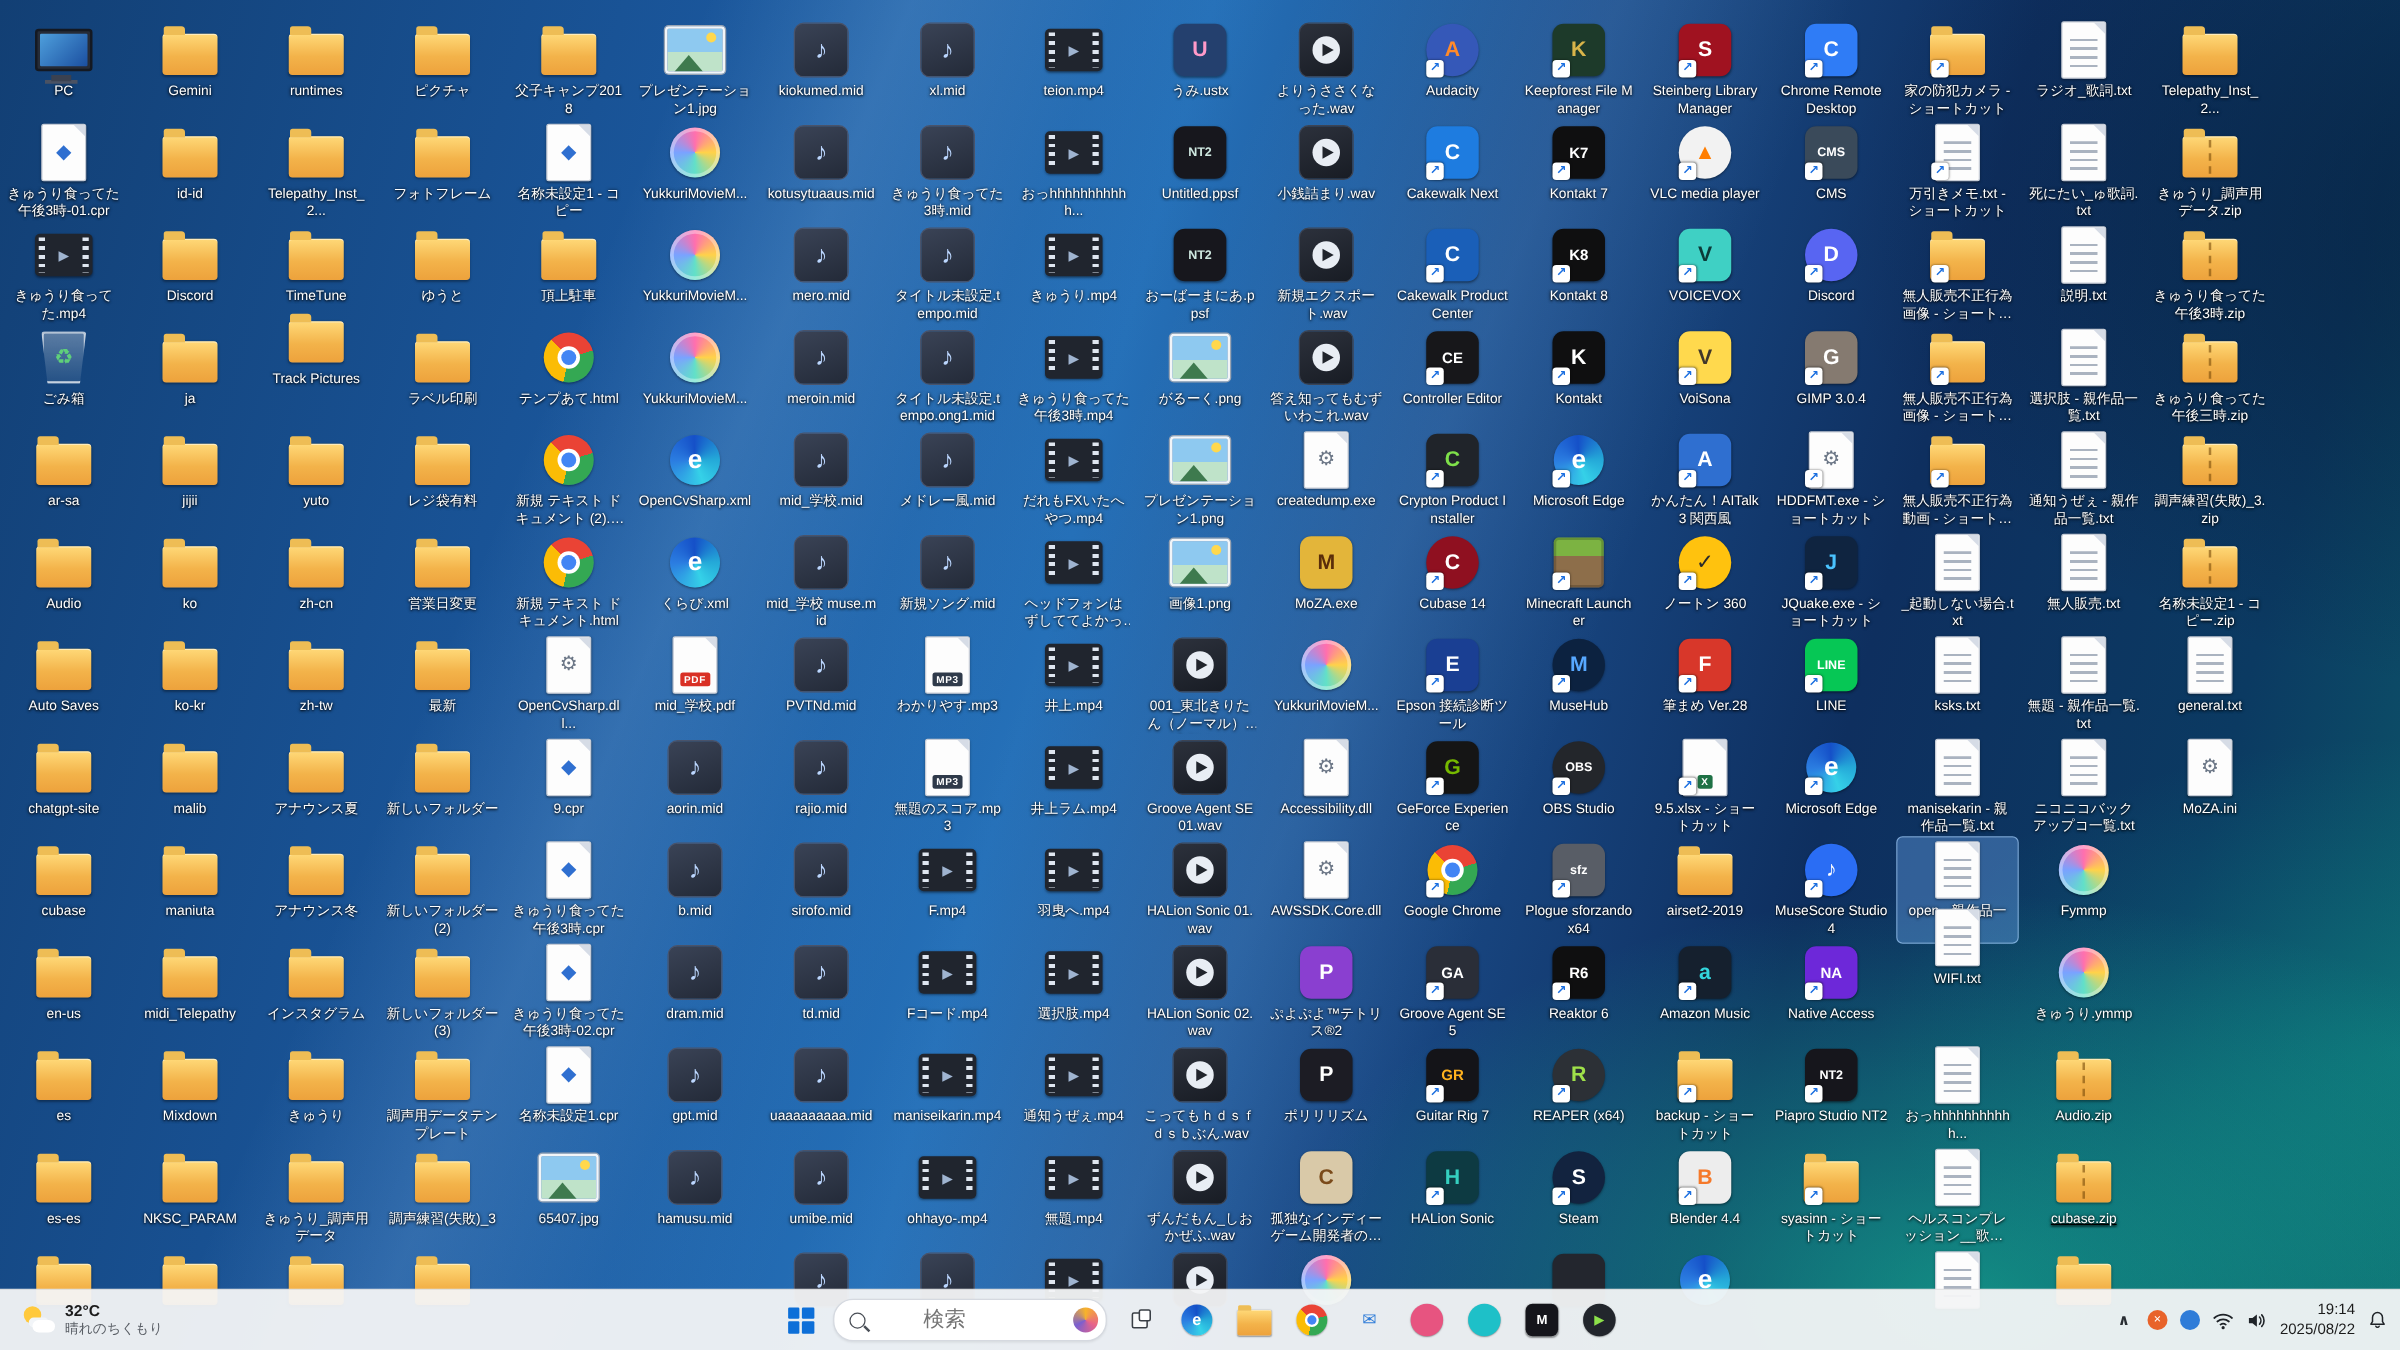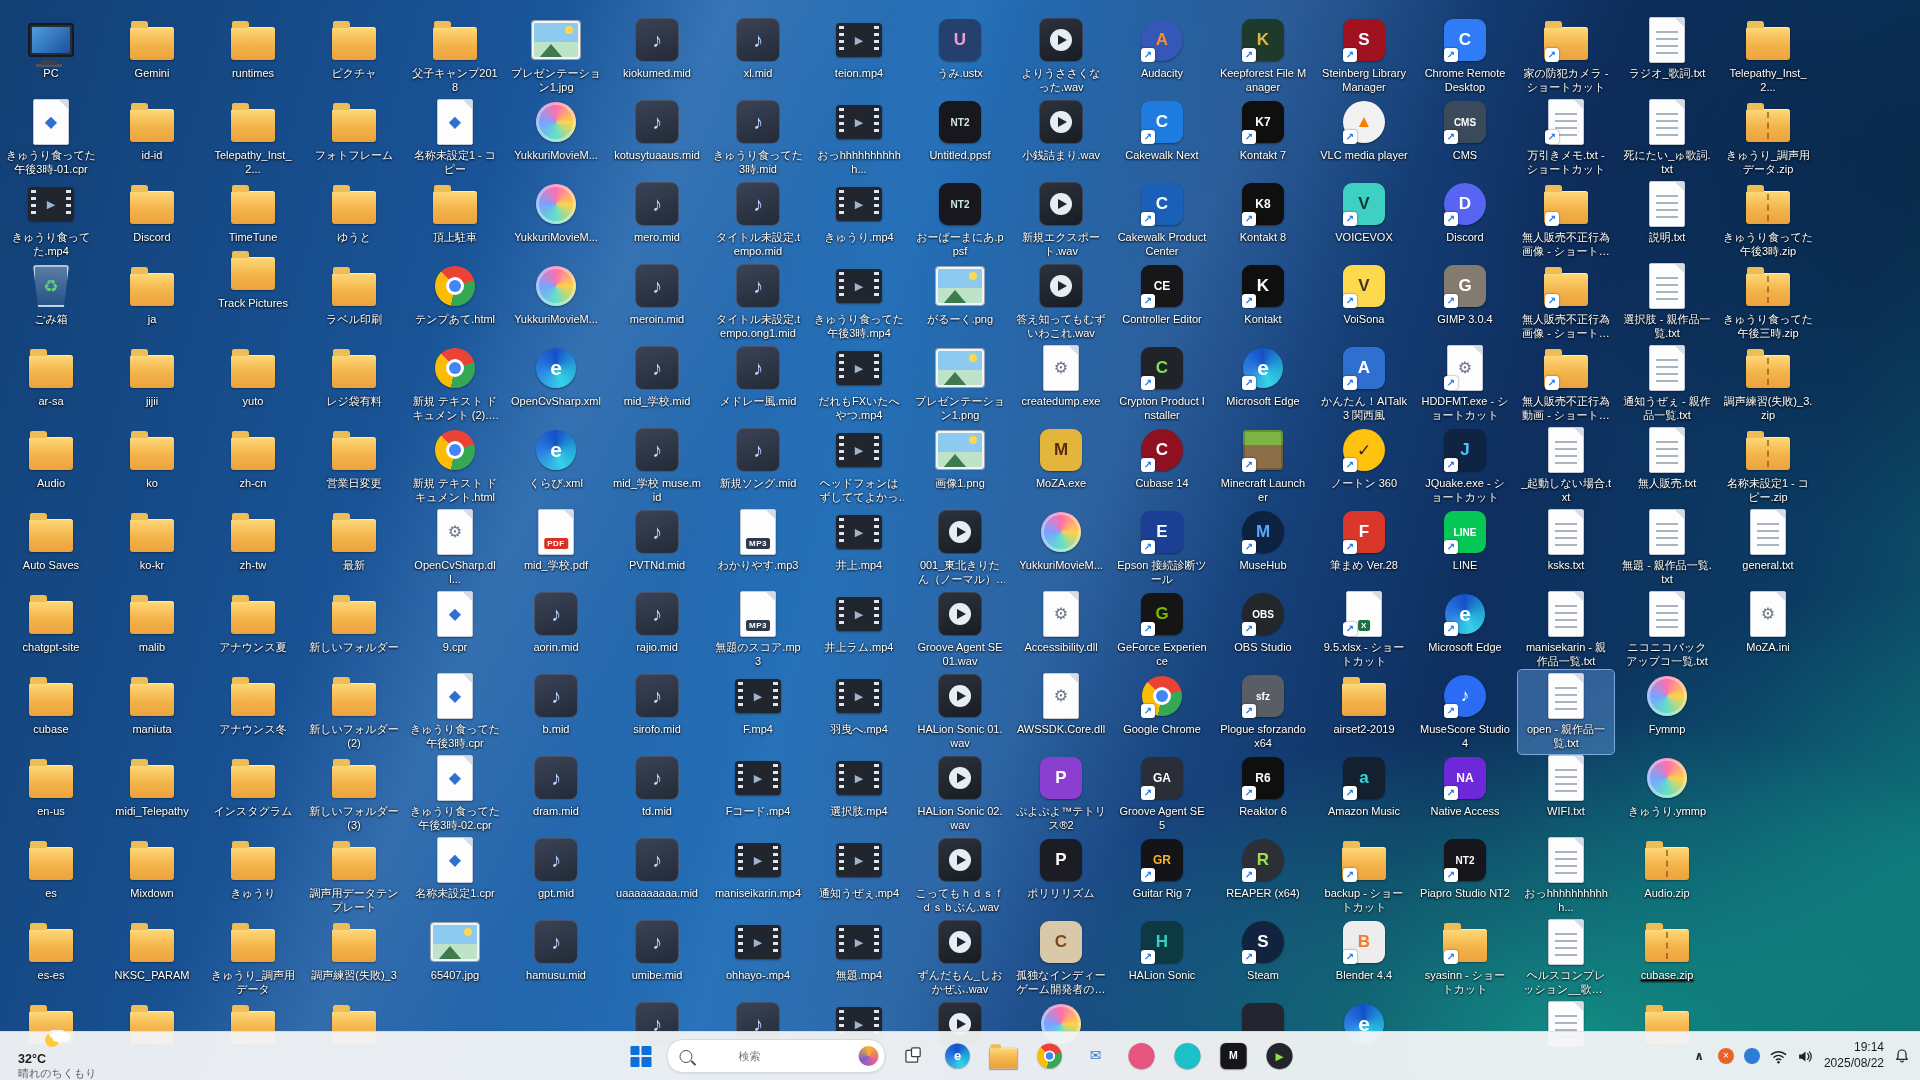--- a/index.html
+++ b/index.html
@@ -82,37 +82,37 @@
   .ic-app{width:42px;height:42px;border-radius:9px;display:flex;align-items:center;justify-content:center;
     font-weight:700;color:#fff;box-shadow:0 1px 2px rgba(0,0,0,.4);}
   .ic-app.circle{border-radius:50%;}
   
   .sc{position:absolute;left:3px;bottom:2px;width:14px;height:14px;background:#fff;border-radius:3px;
     box-shadow:0 0 2px rgba(0,0,0,.6);display:flex;align-items:center;justify-content:center;
     color:#1b6fe0;font-size:10px;font-weight:bold;line-height:1;}
   
   #taskbar{position:absolute;left:0;right:0;bottom:0;height:48px;z-index:10;
     background:rgba(243,244,246,.95);border-top:1px solid rgba(0,0,0,.07);}
-  .wx{position:absolute;left:10px;top:0;height:48px;display:flex;align-items:center;gap:8px;padding:0 8px;border-radius:6px;flex-direction:column;}
+  .wx{position:absolute;left:10px;top:0;height:48px;display:flex;align-items:center;gap:8px;padding:0 8px;border-radius:6px;}
   .wx-icon{width:26px;height:24px;position:relative;}
   .wx-icon::before{content:"";position:absolute;left:1px;top:1px;width:14px;height:14px;border-radius:50%;background:#ffc93c;}
   .wx-icon::after{content:"";position:absolute;right:0;bottom:2px;width:18px;height:10px;border-radius:8px;background:#fff;box-shadow:-4px -3px 0 -1px #f2f5f8;}
   .wx-text{display:flex;flex-direction:column;line-height:1.2;}
   .wx-temp{font-size:12.5px;font-weight:700;color:#1b1b1b;}
   .wx-cond{font-size:11px;color:#5a5f66;}
   .tb-center{position:absolute;left:50%;top:0;height:48px;transform:translateX(-50%);display:flex;align-items:center;gap:6px;}
   .tb-btn{width:40px;height:40px;border-radius:6px;display:flex;align-items:center;justify-content:center;position:relative;}
   .tb-btn .icon{transform:scale(.62);}
   .win-logo{width:21px;height:21px;display:grid;grid-template-columns:1fr 1fr;grid-template-rows:1fr 1fr;gap:2px;}
   .win-logo span{background:#0d6fd8;border-radius:1px;}
   .searchbox{height:32px;min-width:186px;background:#fff;border:1px solid #d5d9e0;border-radius:16px;
     display:flex;align-items:center;gap:8px;padding:0 6px 0 12px;box-shadow:0 1px 2px rgba(0,0,0,.08);}
   .mag{width:11px;height:11px;border:1.8px solid #4a4f57;border-radius:50%;position:relative;flex:none;}
   .mag::after{content:"";position:absolute;width:6px;height:1.8px;background:#4a4f57;transform:rotate(45deg);right:-5px;bottom:-2px;}
-  .searchbox input{border:none;outline:none;font-size:11px;color:#444;width:110px;background:transparent;font-family:inherit;margin-left:36px;}
+  .searchbox input{border:none;outline:none;font-size:17px;color:#444;width:110px;background:transparent;font-family:inherit;margin-left:36px;}
   .search-dot{width:20px;height:20px;border-radius:50%;background:conic-gradient(#f7b32a,#e8638a,#7a5fd0,#f7b32a);flex:none;}
   .ic-tv{width:17px;height:17px;border:2px solid #3a3f46;border-radius:3px;background:rgba(255,255,255,.7);position:relative;}
   .ic-tv::after{content:"";position:absolute;right:-6px;top:-6px;width:12px;height:12px;border:2px solid #3a3f46;border-radius:3px;background:#fff;}
   .ic-mail{font-size:22px;color:#2f7cd8;line-height:1;}
   .tray{position:absolute;right:6px;top:0;height:48px;display:flex;align-items:center;gap:10px;padding-right:4px;}
   .chev{font-size:12px;color:#2a2e33;font-weight:bold;padding:4px;}
   .tray-dot{width:16px;height:16px;border-radius:50%;display:flex;align-items:center;justify-content:center;color:#fff;font-size:10px;line-height:1;}
   .tray-orange{background:#e8632a}.tray-blue{background:#2f7cd8}
   .trayicon{display:flex;align-items:center;}
   .clock{display:flex;flex-direction:column;align-items:flex-end;line-height:1.3;font-size:12px;color:#1b1b1b;}
@@ -1397,21 +1397,21 @@
         <div class="ic-doc ic-lines"></div>
       </div>
       <div class="label">manisekarin - 親作品一覧.txt</div>
     </div>
     <div class="cell selected" style="left: 1518px; top: 670px;">
       <div class="icon">
         <div class="ic-doc ic-lines"></div>
       </div>
       <div class="label">open - 親作品一覧.txt</div>
     </div>
-    <div class="cell" style="left: 1518px; top: 752px;">
+    <div class="cell" style="left: 1518px; top: 724px;">
       <div class="icon">
         <div class="ic-doc ic-lines"></div>
       </div>
       <div class="label">WIFI.txt</div>
     </div>
     <div class="cell" style="left: 1518px; top: 834px;">
       <div class="icon">
         <div class="ic-doc ic-lines"></div>
       </div>
       <div class="label">おっhhhhhhhhhhh...</div>

